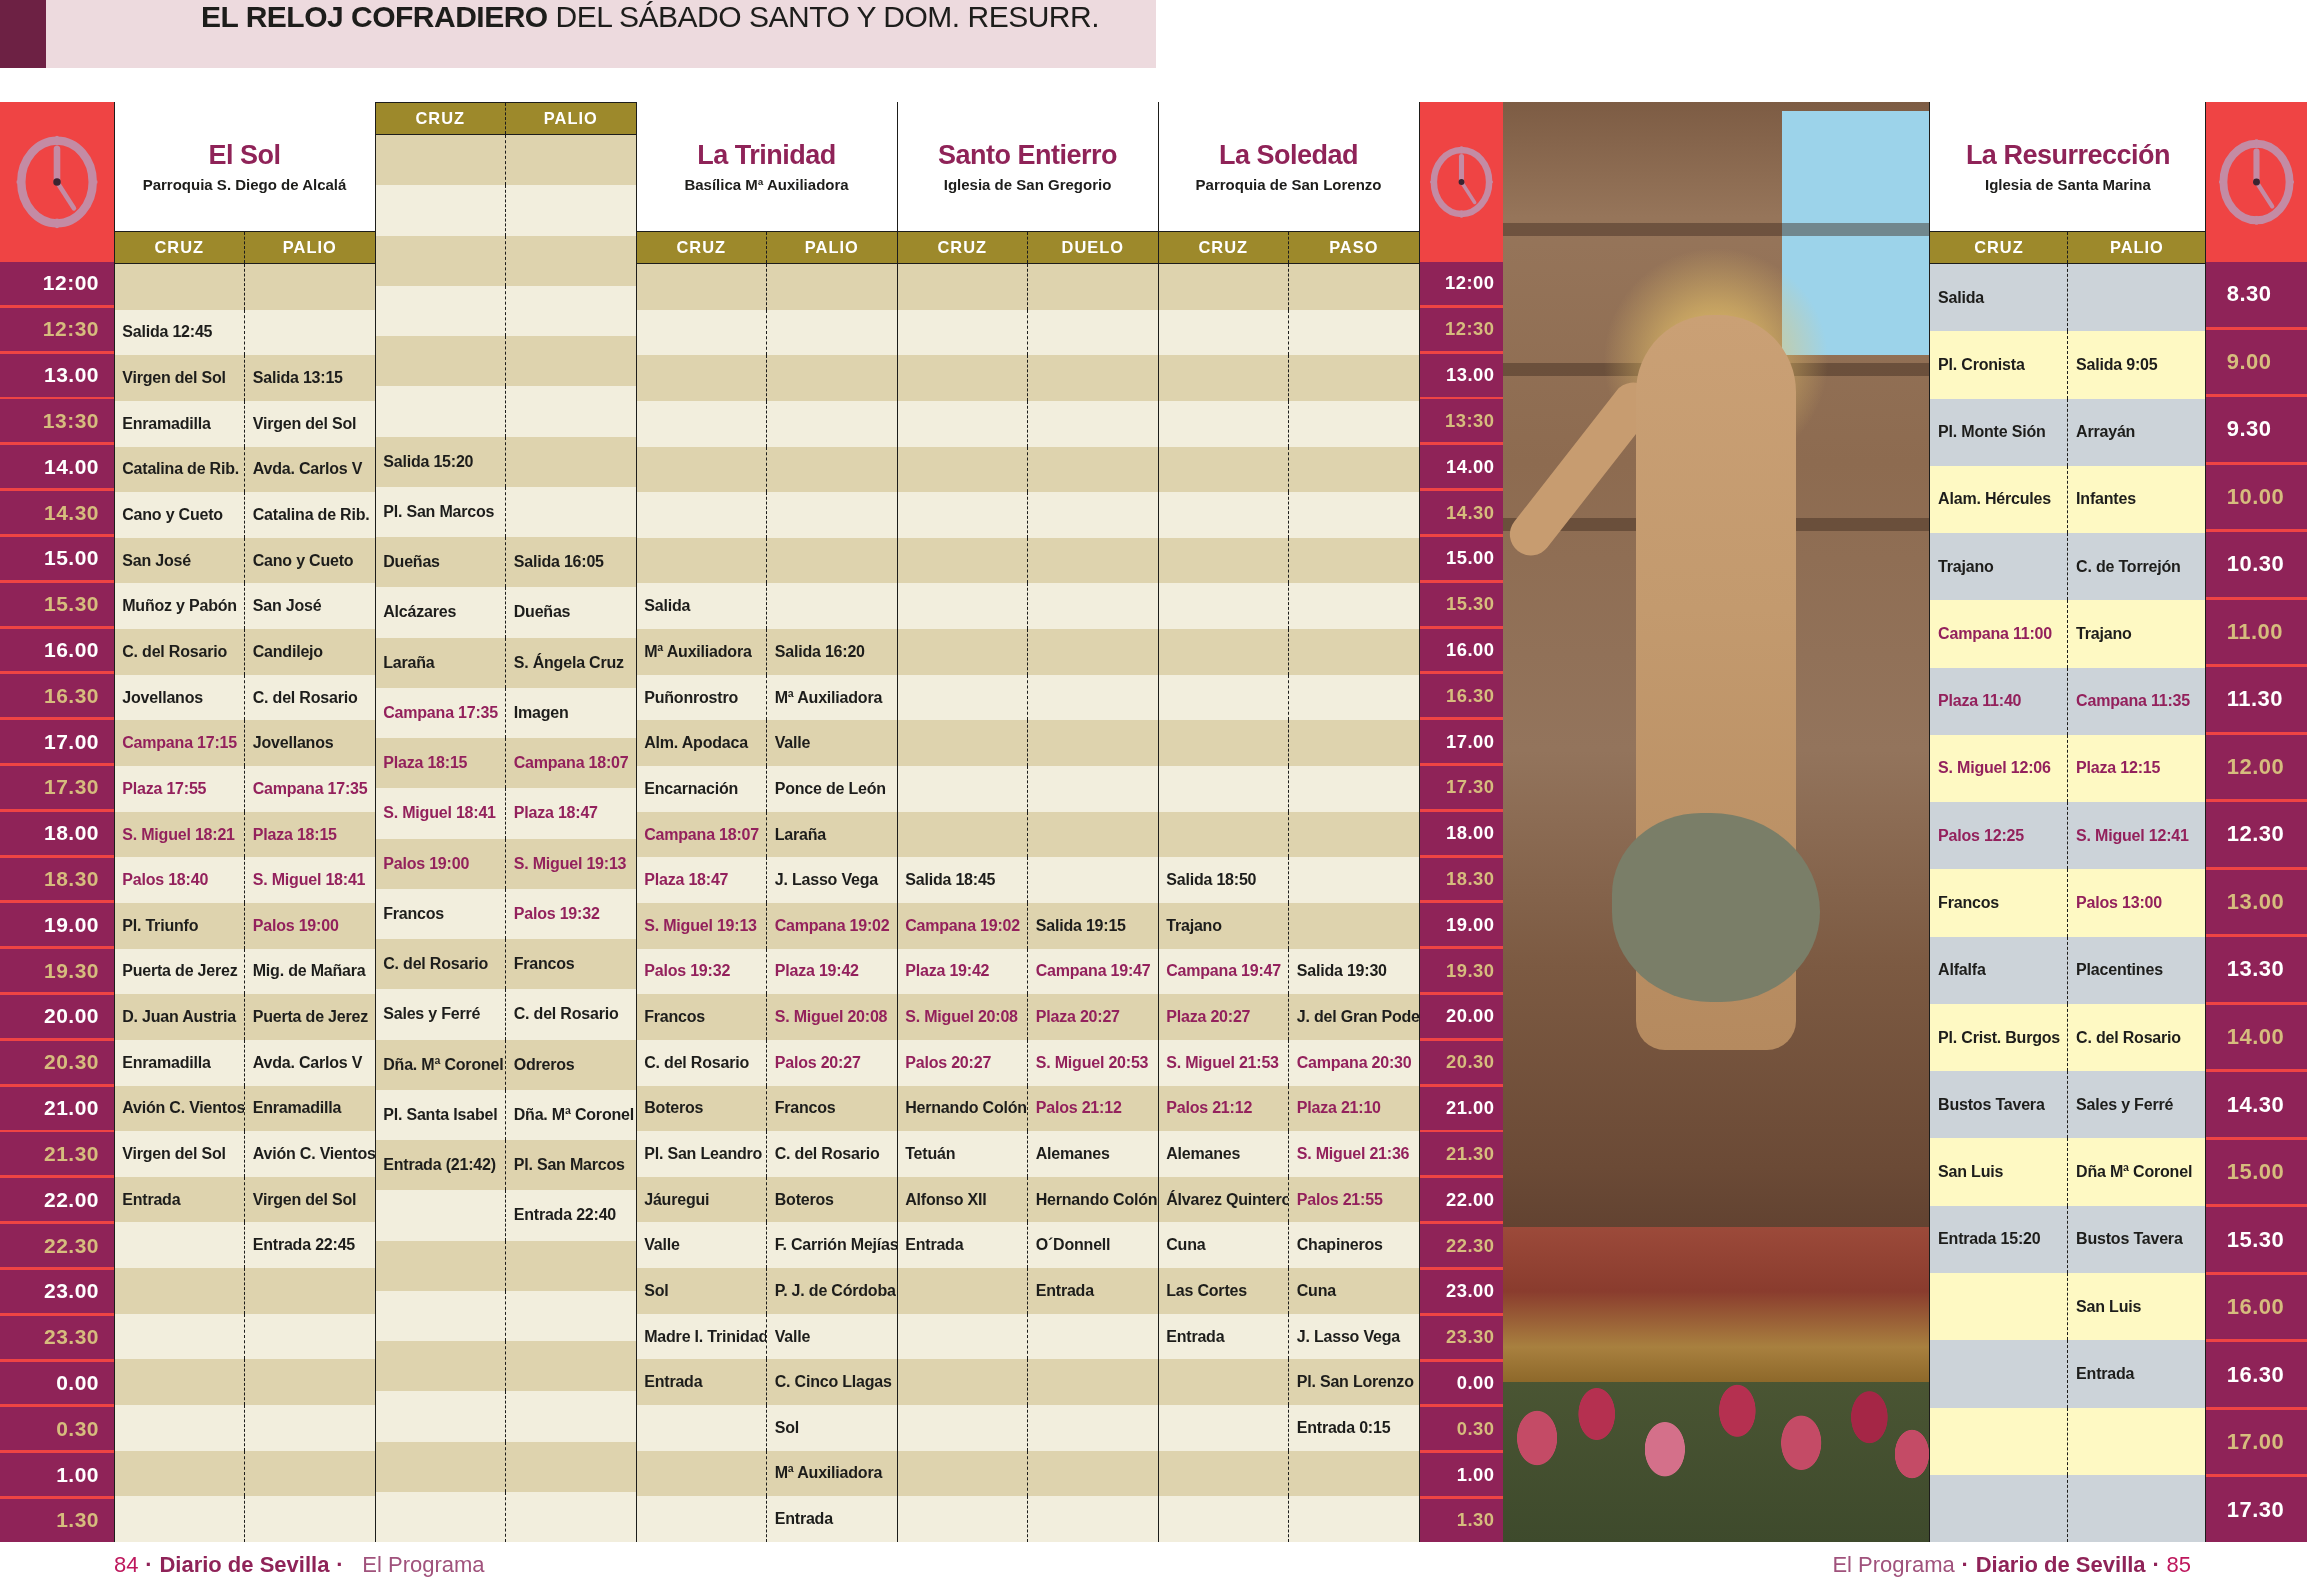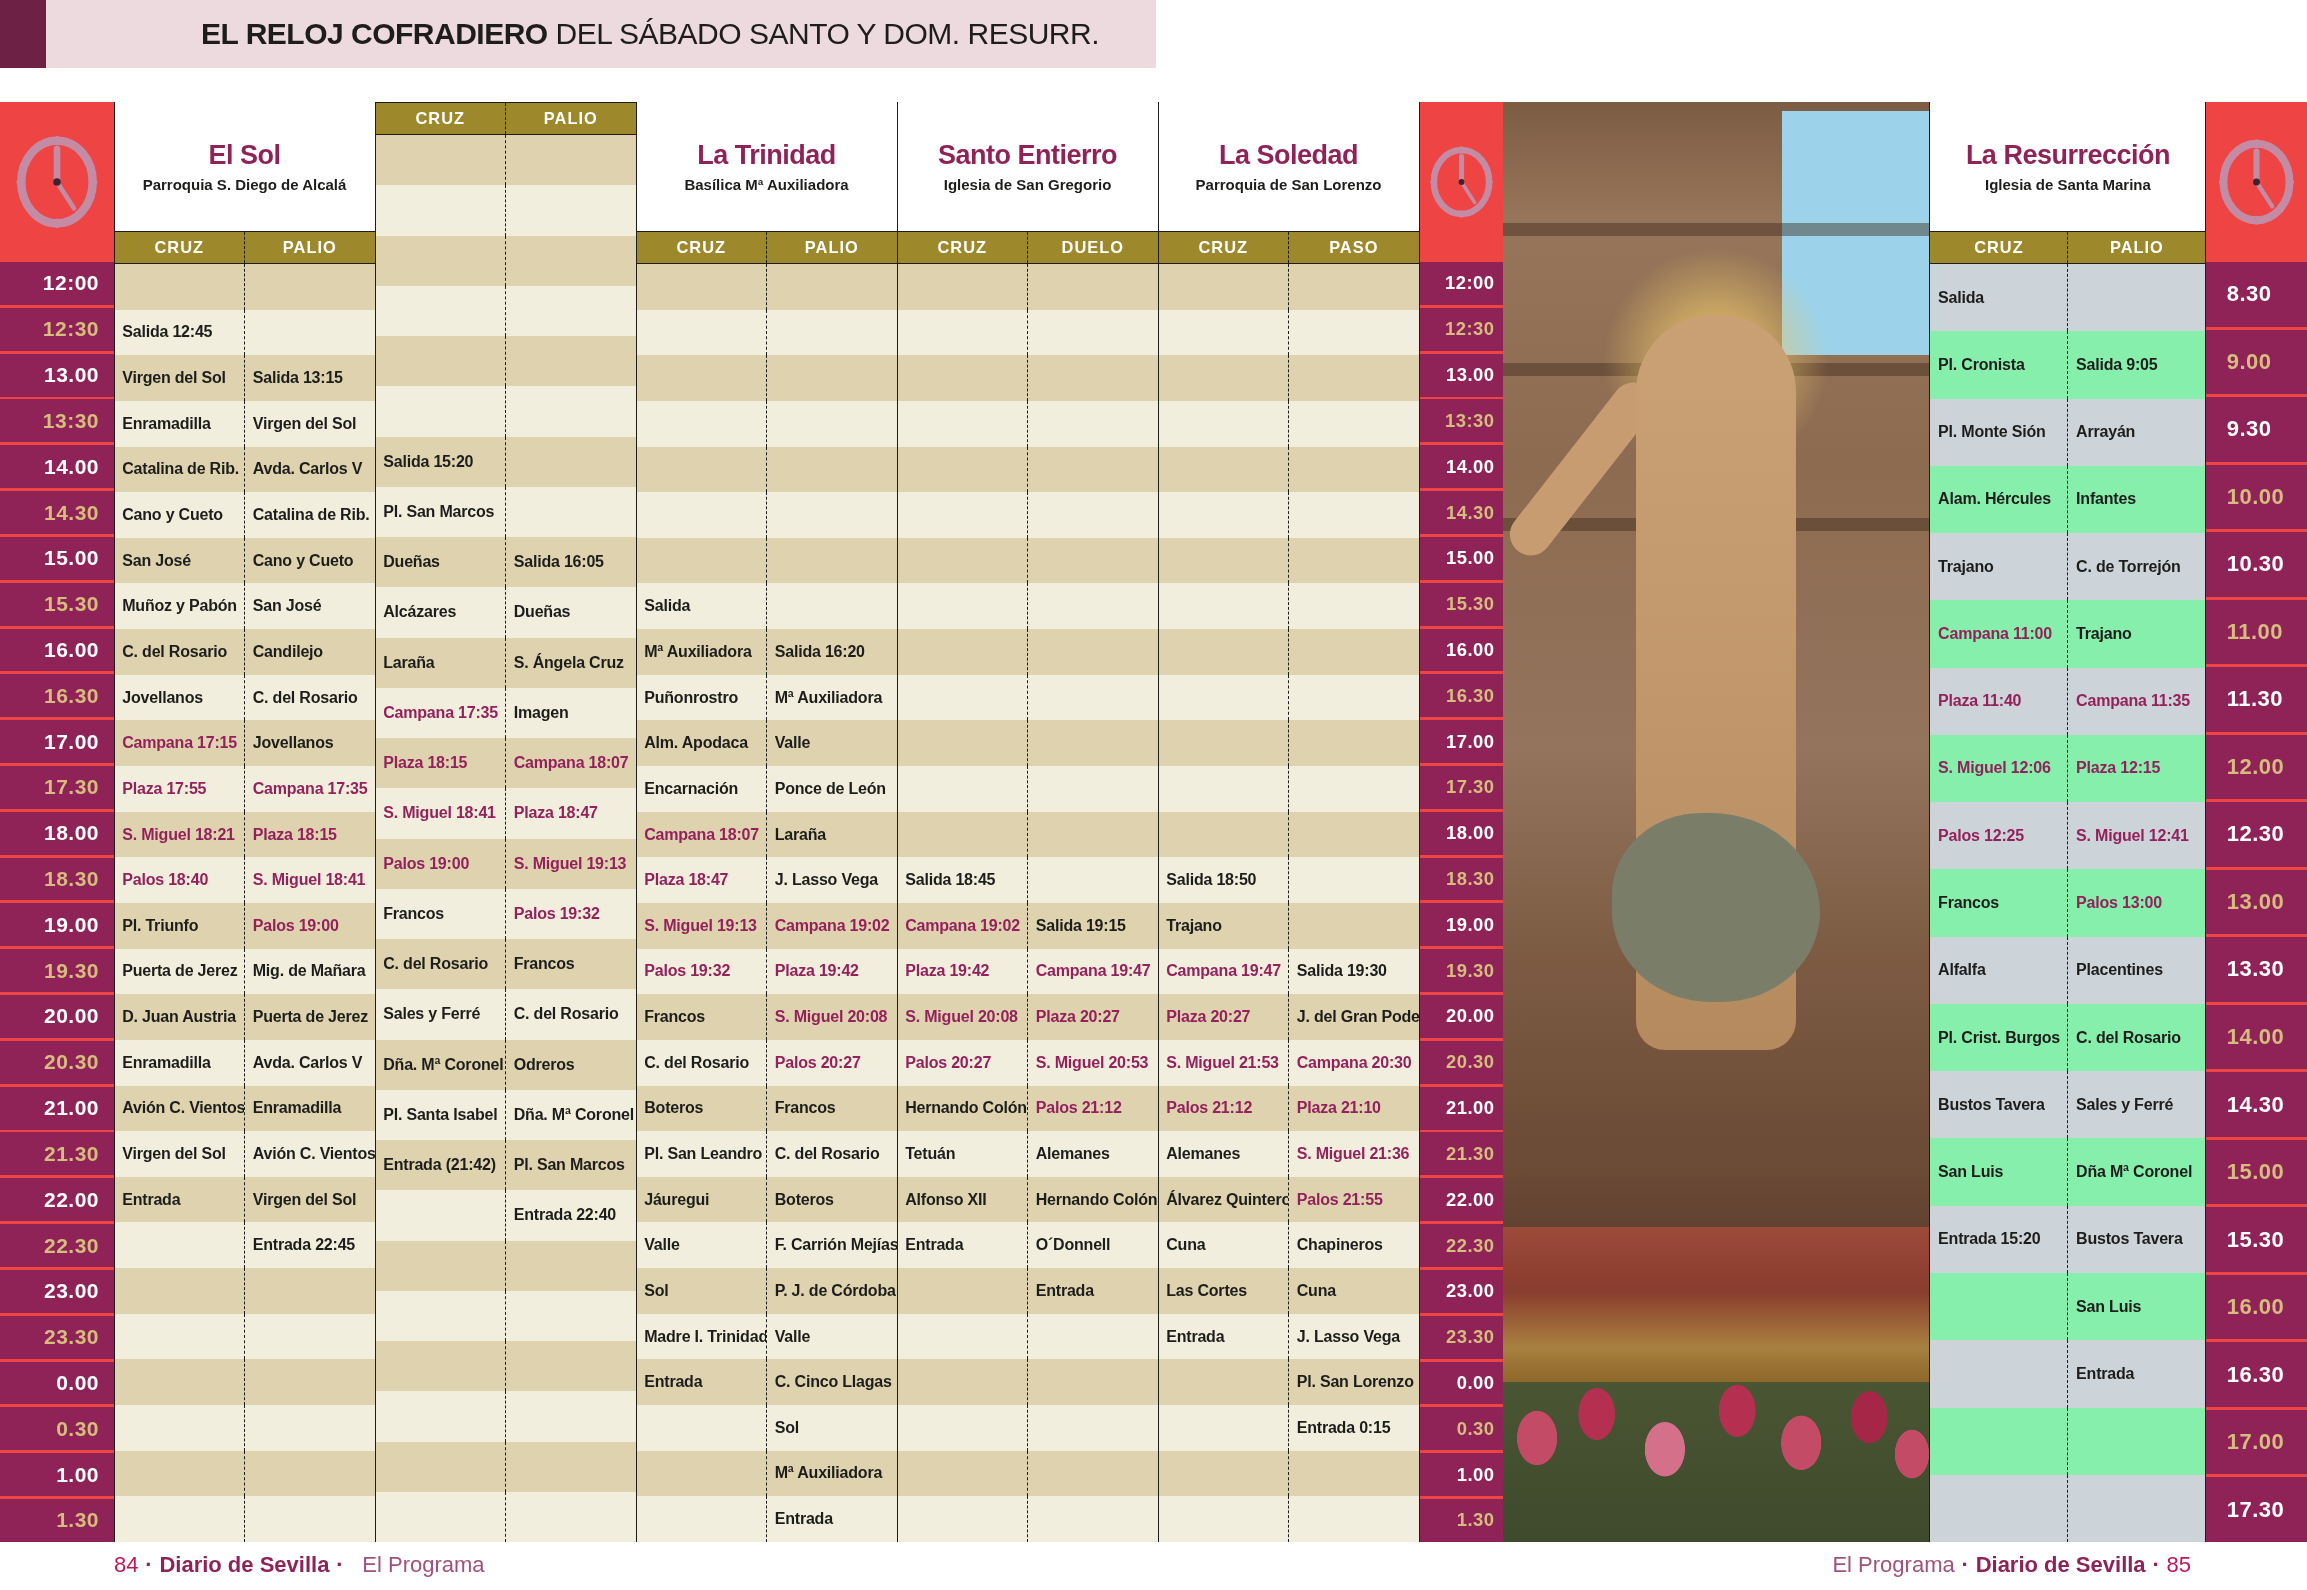--- a/index.html
+++ b/index.html
@@ -2,21 +2,21 @@
 <html style="font-size:7.7px"><head>
 <meta charset="utf-8">
 <style>
   html,body{margin:0;padding:0;background:#fff;}
   .page{position:relative;width:2307px;height:1591px;background:#ffffff;
         font-family:"Liberation Sans",sans-serif;overflow:hidden;color:#1d1d1b;}
 
   
   .topbar-dark{position:absolute;left:0;top:0;width:46px;height:68px;background:#6d2144;}
   .topbar-pink{position:absolute;left:46px;top:0;width:1110px;height:68px;background:#eddade;
-               display:flex;align-items:center;box-sizing:border-box;padding-left:155px;}
+               display:flex;box-sizing:border-box;padding-left:155px;}
   .page-title{font-size:30px;letter-spacing:-0.5px;white-space:nowrap;}
   .page-title .tb{font-weight:bold;}
   .page-title .tr{font-weight:normal;}
 
   
   .main{position:absolute;left:0;top:102px;width:2307px;height:1440px;display:flex;}
 
   .timecol{display:flex;flex-direction:column;box-sizing:border-box;background:#ef4444;}
   .timecol.left{width:114px;}
   .timecol.mid{width:85px;border-left:1.9px solid #1d1d1b;}
@@ -40,21 +40,21 @@
   .g-bar{height:31px;flex:0 0 31px;background:#9d892b;border-top:1.9px solid #1d1d1b;
          border-bottom:1.9px solid #1d1d1b;display:flex;}
   .g-bar span{flex:1;display:flex;align-items:center;justify-content:center;color:#fff;
               font-weight:bold;font-size:16.4px;letter-spacing:1px;}
   .g-bar span + span{border-left:1.5px dashed #1d1d1b;}
   .g-rows{flex:1;display:flex;flex-direction:column;}
   .g-row{flex:1;display:flex;}
   .g-row.dark{background:#ded3ae;}
   .g-row.light{background:#f2eedd;}
   .group.res .g-row.dark{background:#ccd3d9;}
-  .group.res .g-row.light{background:#86efac;}
+  .group.res .g-row.light{background:#fef9c3;}
   .g-cell{flex:1;display:flex;align-items:center;box-sizing:border-box;padding-left:7.7px;
           font-weight:bold;font-size:16px;letter-spacing:-0.2px;color:#1d1d1b;white-space:nowrap;overflow:hidden;}
   .g-cell + .g-cell{border-left:1.5px dashed #1d1d1b;}
   .g-cell.hl{color:#93215c;}
 
   
   .photo{position:relative;width:428px;overflow:hidden;
          background:linear-gradient(180deg,#7d5c44 0%,#96755a 8%,#8d6b50 25%,#93745c 45%,
                     #7c5a42 60%,#6b4a36 74%,#55382a 84%,#472e22 100%);}
   .ph-sky{position:absolute;top:8.7px;right:0;width:147px;height:244px;background:#9cd3ea;}

